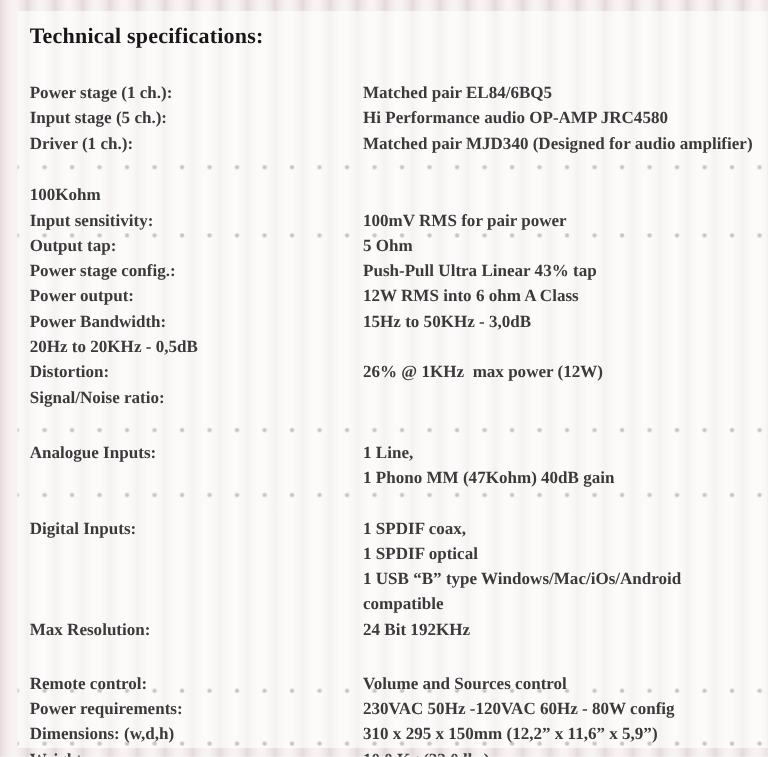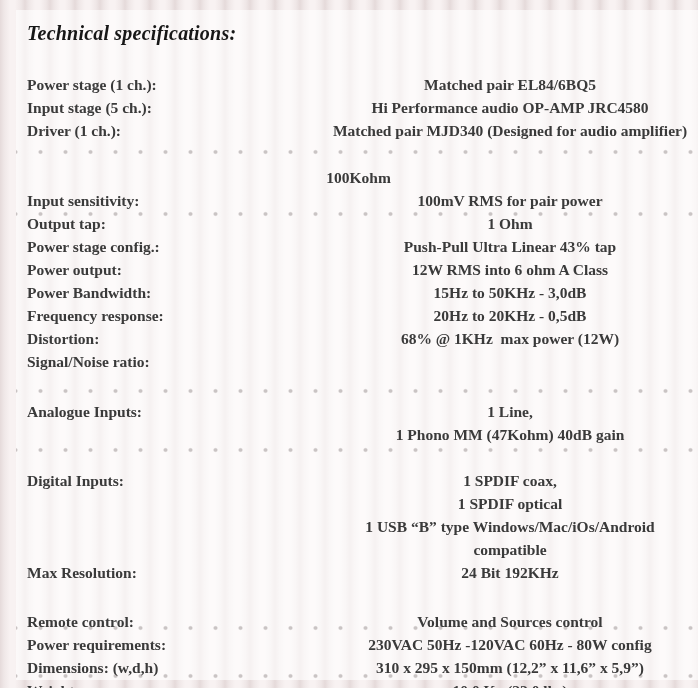--- a/index.html
+++ b/index.html
@@ -44,42 +44,40 @@
     left: 27px; top: 21px; right: 8px;
     color: #3a3a3a;
   }
   .doc-title {
     margin: 0 0 28px 0;
     font-size: 20px;
     line-height: 24px;
     font-weight: bold;
     color: #171717;
     letter-spacing: 0.2px;
-    font-style: italic;
   }
   .spec-group { margin: 0; }
   .spacer-a { height: 24px; }
   .spacer-b { height: 27px; }
   .spacer-c { height: 23px; }
   .spacer-d { height: 26px; }
   .spec-row {
     display: flex;
     align-items: baseline;
     font-size: 15.5px;
     line-height: 23px;
     font-weight: bold;
   }
   .spec-label {
     flex: 0 0 303px;
     white-space: pre-wrap;
   }
   .spec-value {
     flex: 1 1 auto;
     white-space: pre-wrap;
-    text-align: center;
   }
 </style>
 </head>
 <body>
 
 <div class="page">
   <div class="sheet"></div>
   <div class="sparkle-row sr1"></div>
   <div class="sparkle-row sr2"></div>
   <div class="sparkle-row sr3"></div>
@@ -110,41 +108,40 @@
     <div class="spec-group">
       <div class="spec-row">
         <span class="spec-value">100Kohm</span>
       </div>
       <div class="spec-row">
         <span class="spec-label">Input sensitivity:</span>
         <span class="spec-value">100mV RMS for pair power</span>
       </div>
       <div class="spec-row">
         <span class="spec-label">Output tap:</span>
-        <span class="spec-value">1 Ohm</span>
+        <span class="spec-value">5 Ohm</span>
       </div>
       <div class="spec-row">
         <span class="spec-label">Power stage config.:</span>
         <span class="spec-value">Push-Pull Ultra Linear 43% tap</span>
       </div>
       <div class="spec-row">
         <span class="spec-label">Power output:</span>
         <span class="spec-value">12W RMS into 6 ohm A Class</span>
       </div>
       <div class="spec-row">
         <span class="spec-label">Power Bandwidth:</span>
         <span class="spec-value">15Hz to 50KHz - 3,0dB</span>
       </div>
       <div class="spec-row">
-        <span class="spec-label">Frequency response:</span>
         <span class="spec-value">20Hz to 20KHz - 0,5dB</span>
       </div>
       <div class="spec-row">
         <span class="spec-label">Distortion:</span>
-        <span class="spec-value">68% @ 1KHz  max power (12W)</span>
+        <span class="spec-value">26% @ 1KHz  max power (12W)</span>
       </div>
       <div class="spec-row">
         <span class="spec-label">Signal/Noise ratio:</span>
       </div>
     </div>
 
     <div class="spacer-b"></div>
 
     <div class="spec-group">
       <div class="spec-row">

